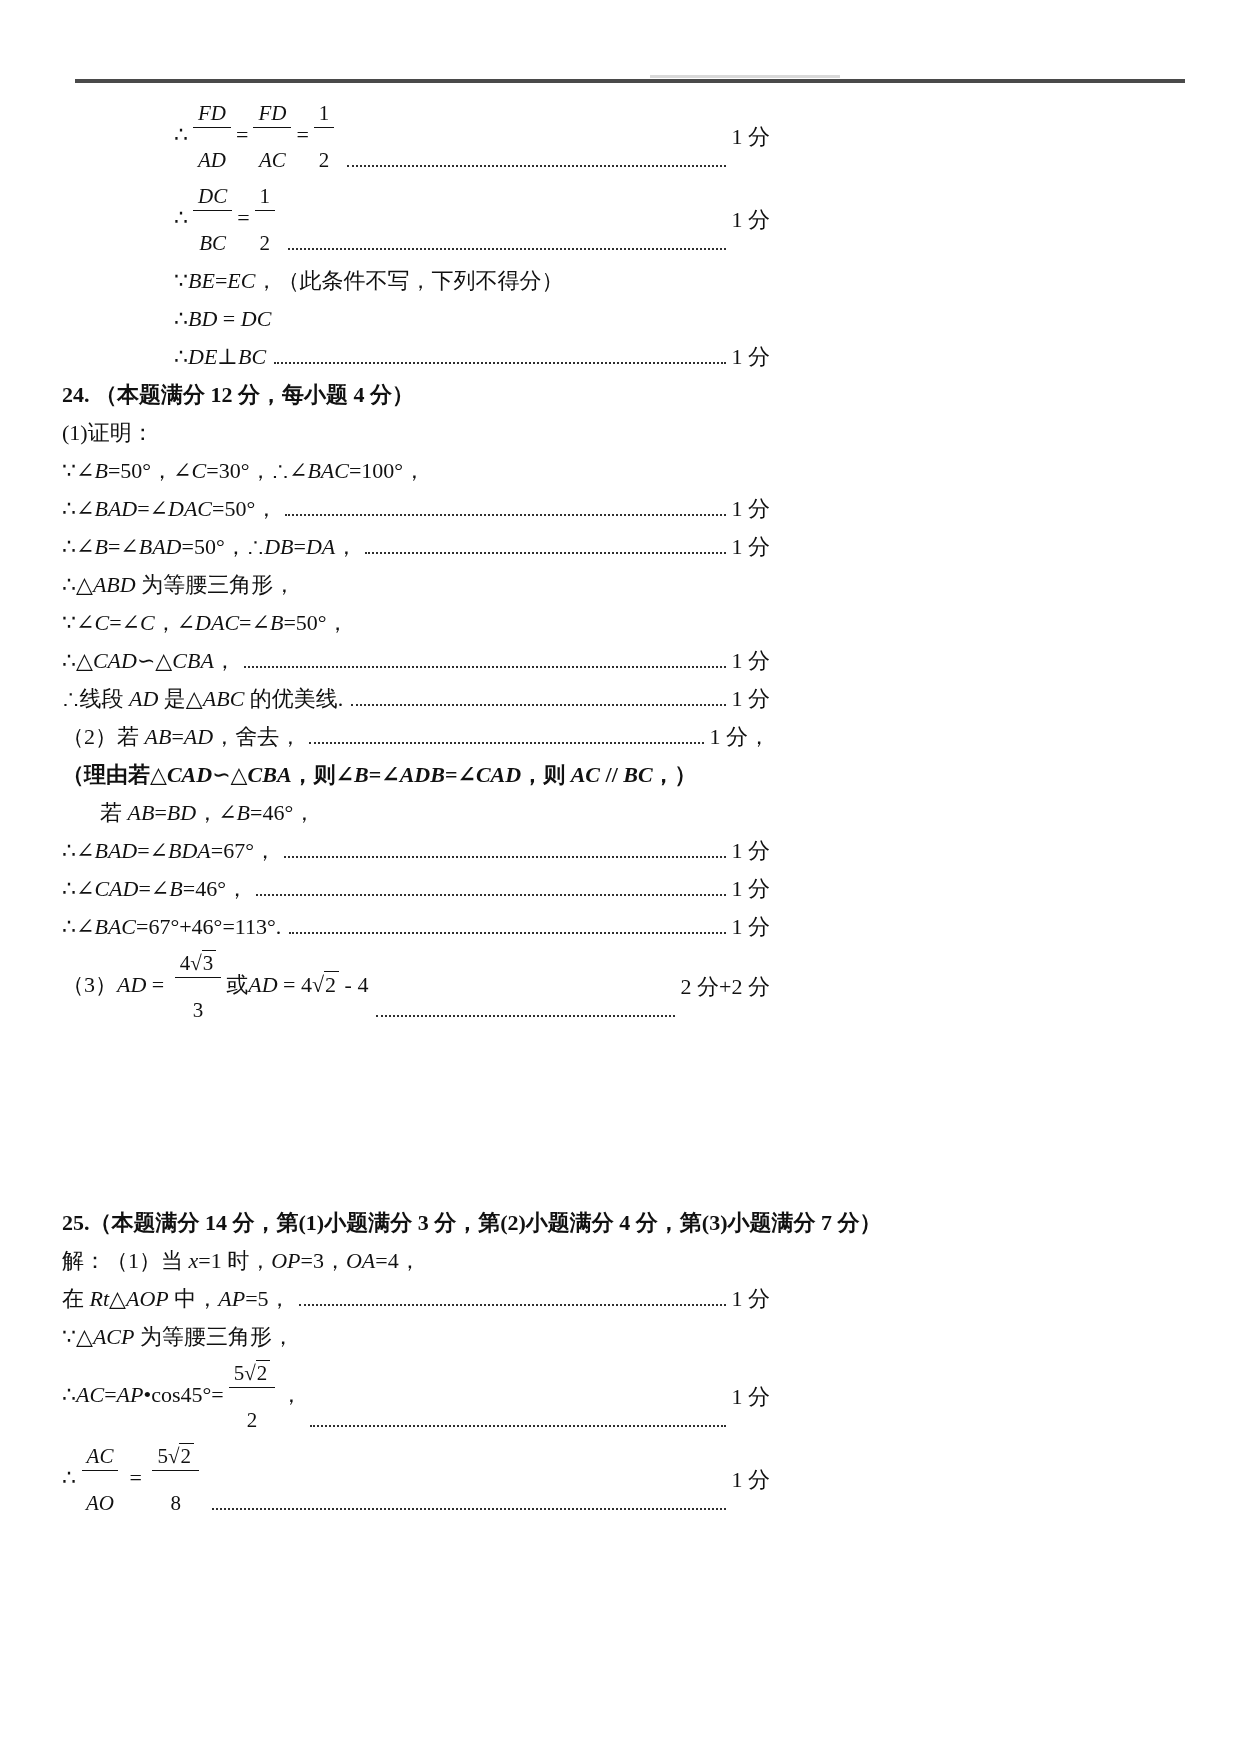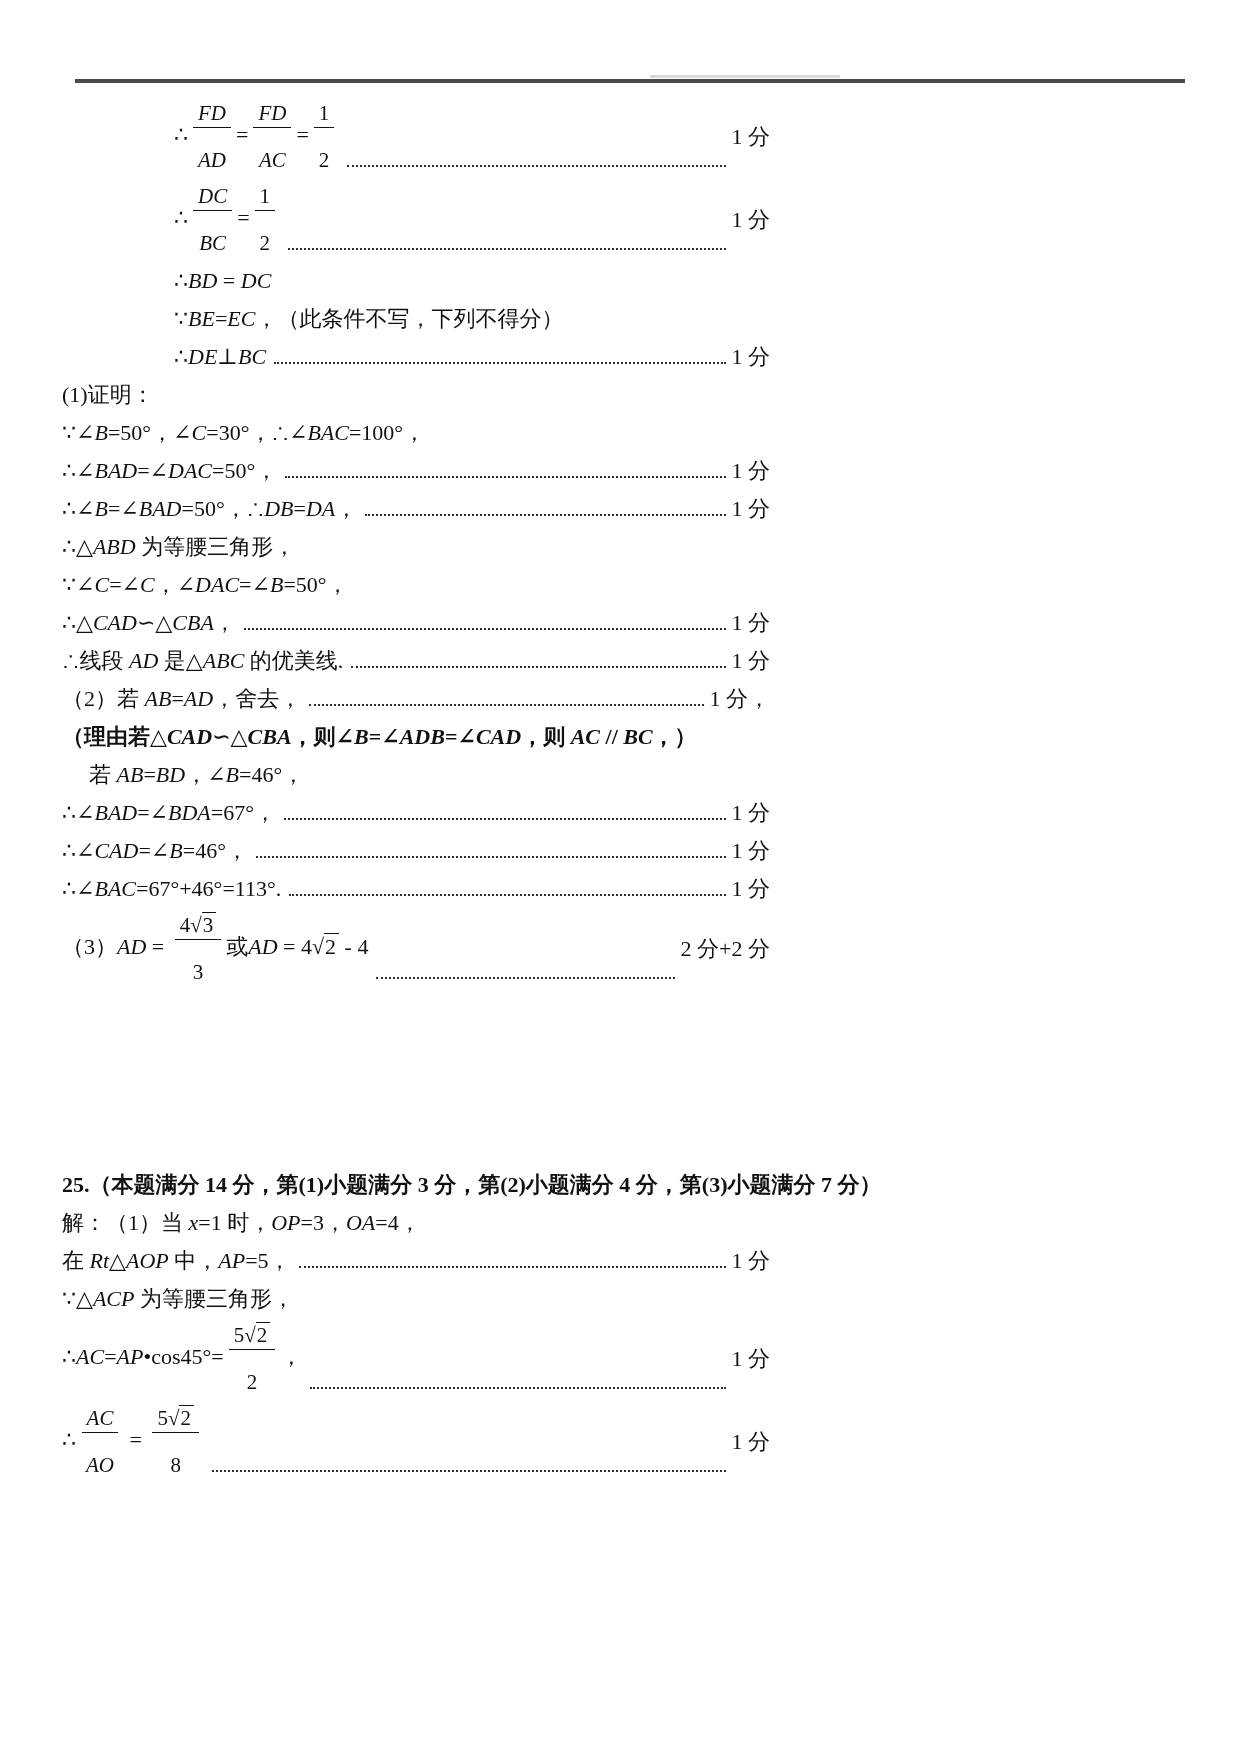--- a/index.html
+++ b/index.html
@@ -7,21 +7,21 @@
     width:1240px;height:1754px;position:relative;overflow:hidden;
     font-family:"Liberation Serif","DejaVu Serif",serif;color:#111;
   }
   .top-rule{position:absolute;left:75px;top:79px;width:1110px;height:0;
     border-top:4px solid #4a4a4a;}
   .ghost-artifact{position:absolute;left:650px;top:75px;width:190px;height:3px;
     background:#b9b9b9;opacity:.55;}
   .doc{position:absolute;left:62px;top:92px;width:1140px;}
   .line{display:flex;align-items:center;margin:7px 0;min-height:31px;font-size:22px;line-height:30px;}
   .line.bold{font-weight:bold;}
-  .line.ind1{margin-left:27px;}
+  .line.ind1{margin-left:38px;}
   .line.ind2{margin-left:112px;}
   .line.scored{width:708px;}
   .line.ind2.scored{width:596px;}
   .line.gap-xl{margin-top:182px;}
   .content{flex:0 1 auto;white-space:nowrap;}
   .math{font-style:normal;}
   .var{font-style:italic;}
   .cn{font-style:normal;}
   .frac{display:inline-flex;flex-direction:column;align-items:center;
     vertical-align:middle;margin:2px 5px;line-height:25px;font-size:21px;text-align:center;gap:19px;}
@@ -59,29 +59,32 @@
           <span class="num"><span class="var">DC</span></span>
           <span class="den"><span class="var">BC</span></span>
         </span><span class="math">=</span><span class="frac">
           <span class="num"><span class="math">1</span></span>
           <span class="den"><span class="math">2</span></span>
         </span></span>
       <span class="leader"></span>
       <span class="score">1 分</span>
     </div>
     <div class="line ind2">
-      <span class="content"><span class="math">∴</span><span class="var">BD</span><span class="math"> = </span><span class="var">DC</span></span>
+      <span class="content"><span class="math">∵</span><span class="var">BE</span><span class="math">=</span><span class="var">EC</span><span class="cn">，（此条件不写，下列不得分）</span></span>
     </div>
     <div class="line ind2">
-      <span class="content"><span class="math">∵</span><span class="var">BE</span><span class="math">=</span><span class="var">EC</span><span class="cn">，（此条件不写，下列不得分）</span></span>
+      <span class="content"><span class="math">∴</span><span class="var">BD</span><span class="math"> = </span><span class="var">DC</span></span>
     </div>
     <div class="line ind2 scored">
       <span class="content"><span class="math">∴</span><span class="var">DE</span><span class="math">⊥</span><span class="var">BC</span></span>
       <span class="leader"></span>
       <span class="score">1 分</span>
+    </div>
+    <div class="line bold">
+      <span class="content"><span class="cn">24. （本题满分 12 分，每小题 4 分）</span></span>
     </div>
     <div class="line">
       <span class="content"><span class="math">(1)</span><span class="cn">证明：</span></span>
     </div>
     <div class="line">
       <span class="content"><span class="math">∵∠</span><span class="var">B</span><span class="math">=50°</span><span class="cn">，</span><span class="math">∠</span><span class="var">C</span><span class="math">=30°</span><span class="cn">，</span><span class="math">∴∠</span><span class="var">BAC</span><span class="math">=100°</span><span class="cn">，</span></span>
     </div>
     <div class="line scored">
       <span class="content"><span class="math">∴∠</span><span class="var">BAD</span><span class="math">=∠</span><span class="var">DAC</span><span class="math">=50°</span><span class="cn">，</span></span>
       <span class="leader"></span>

